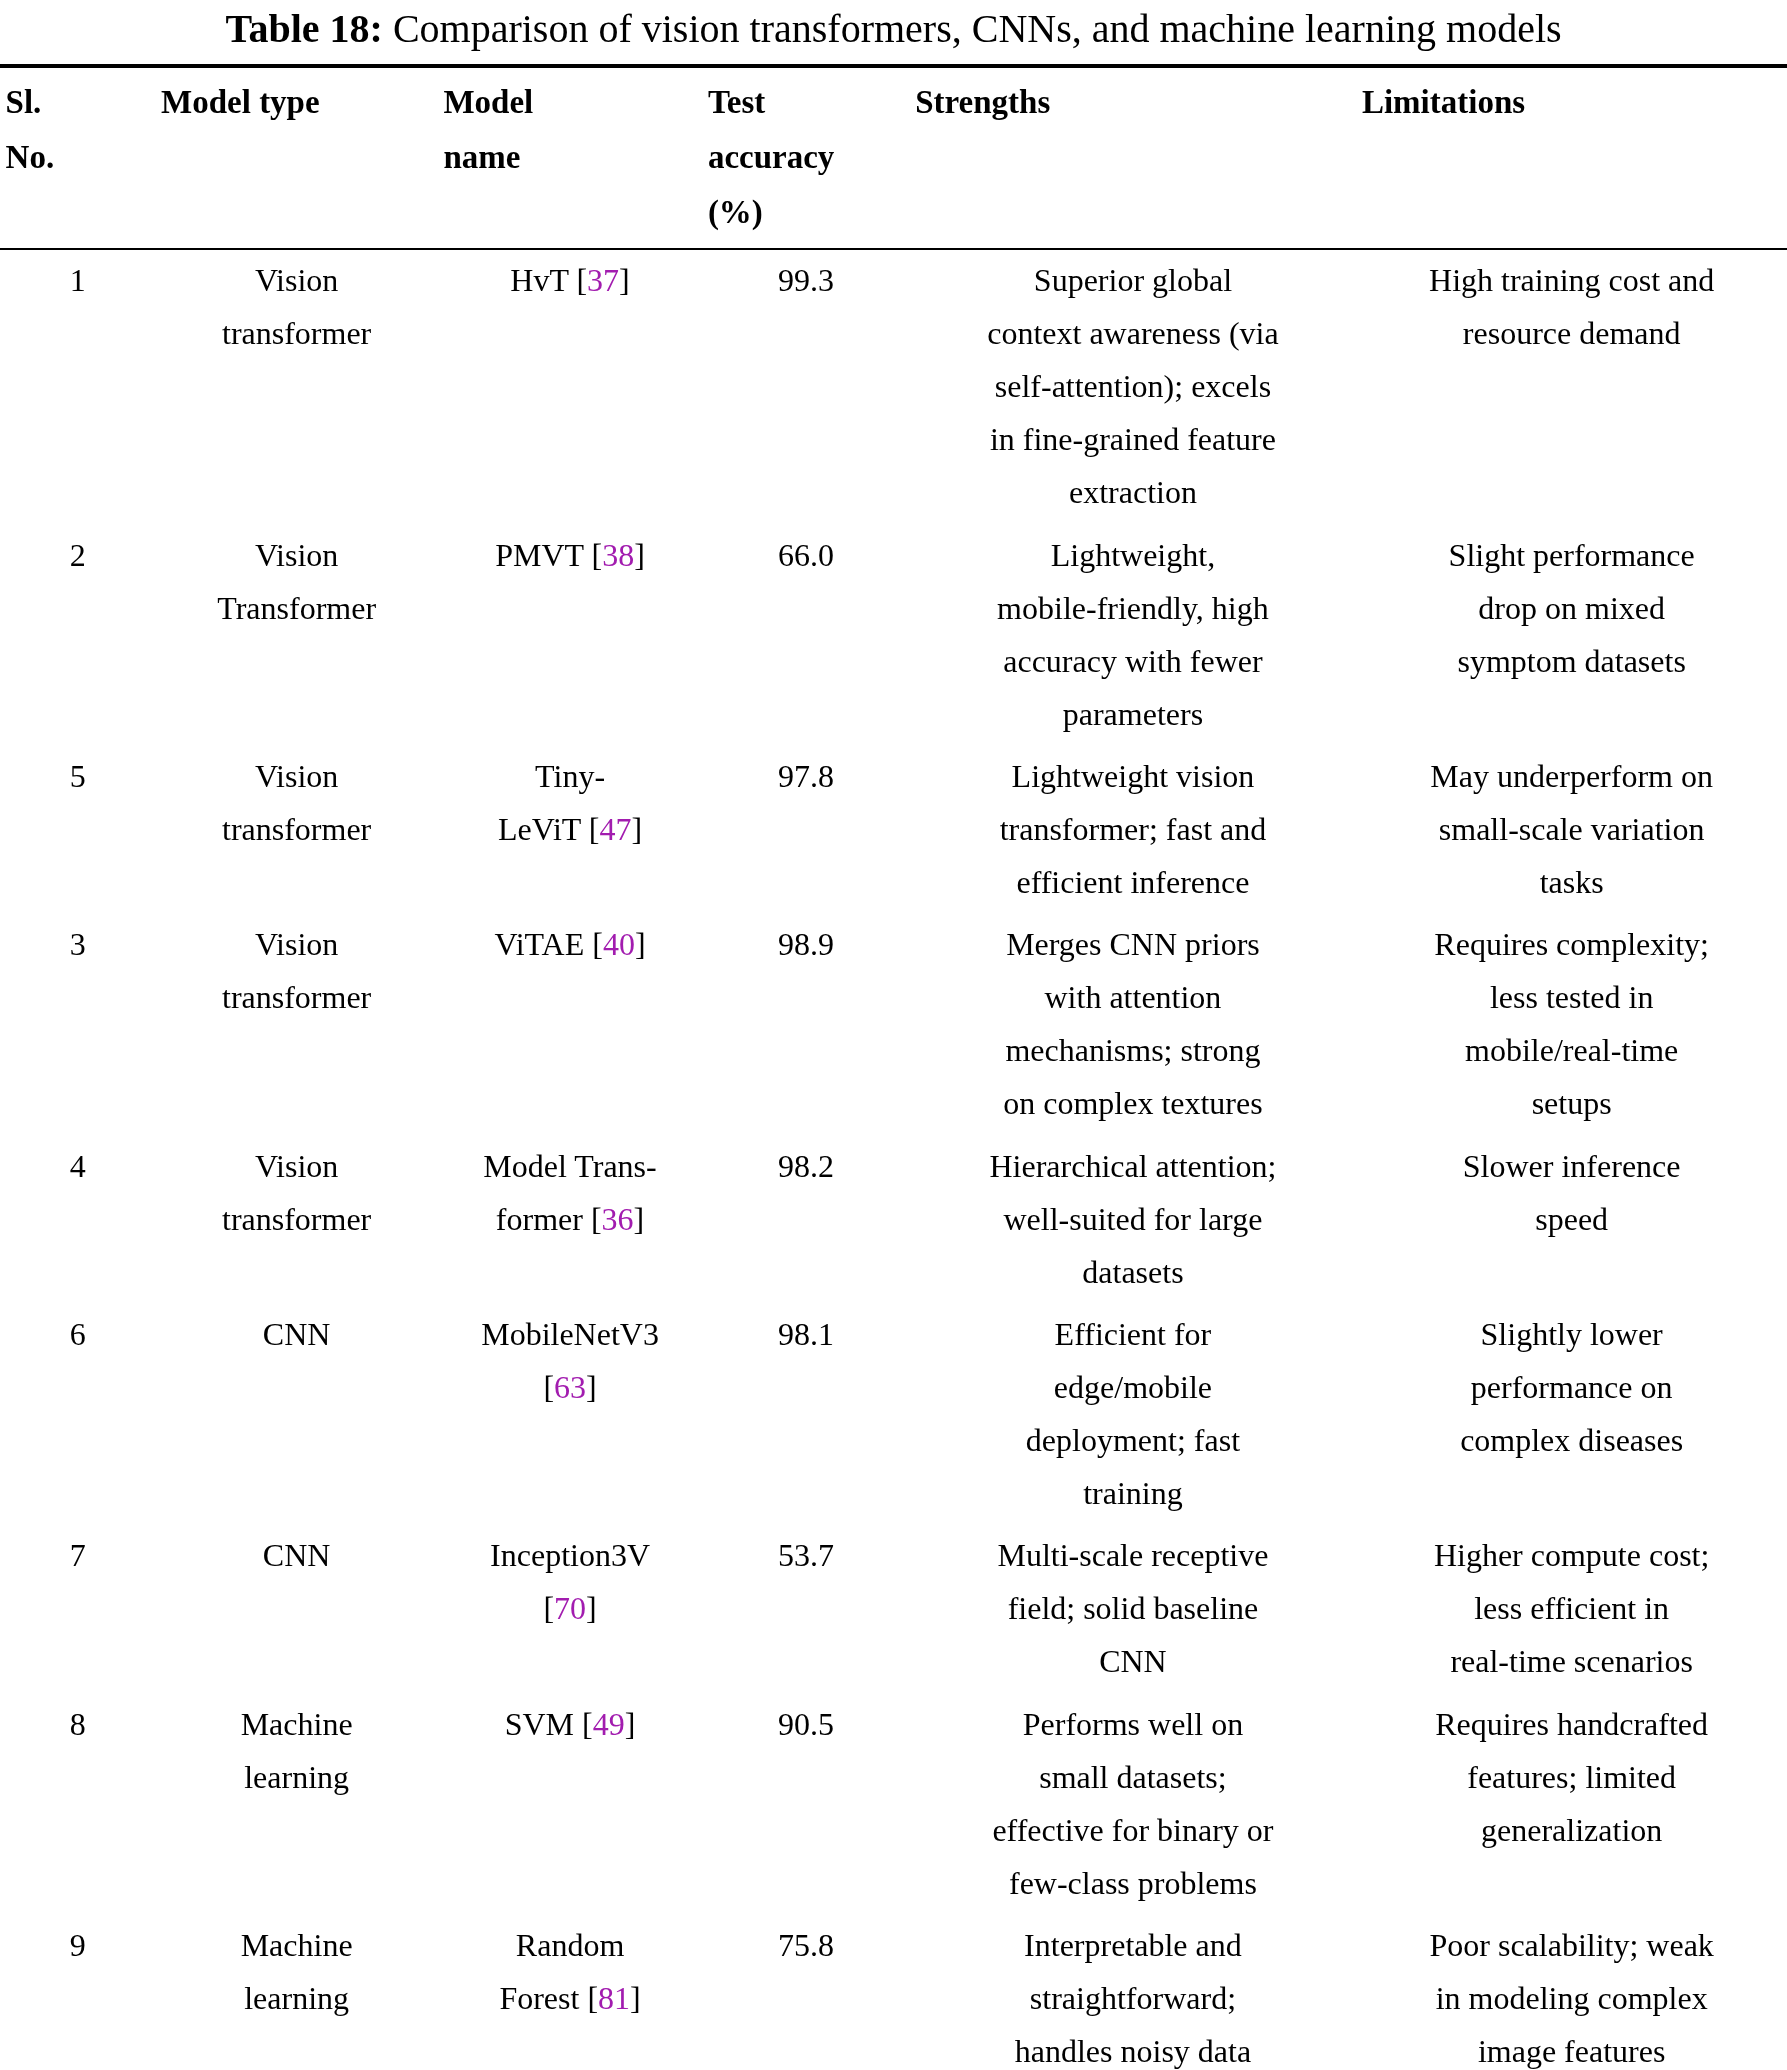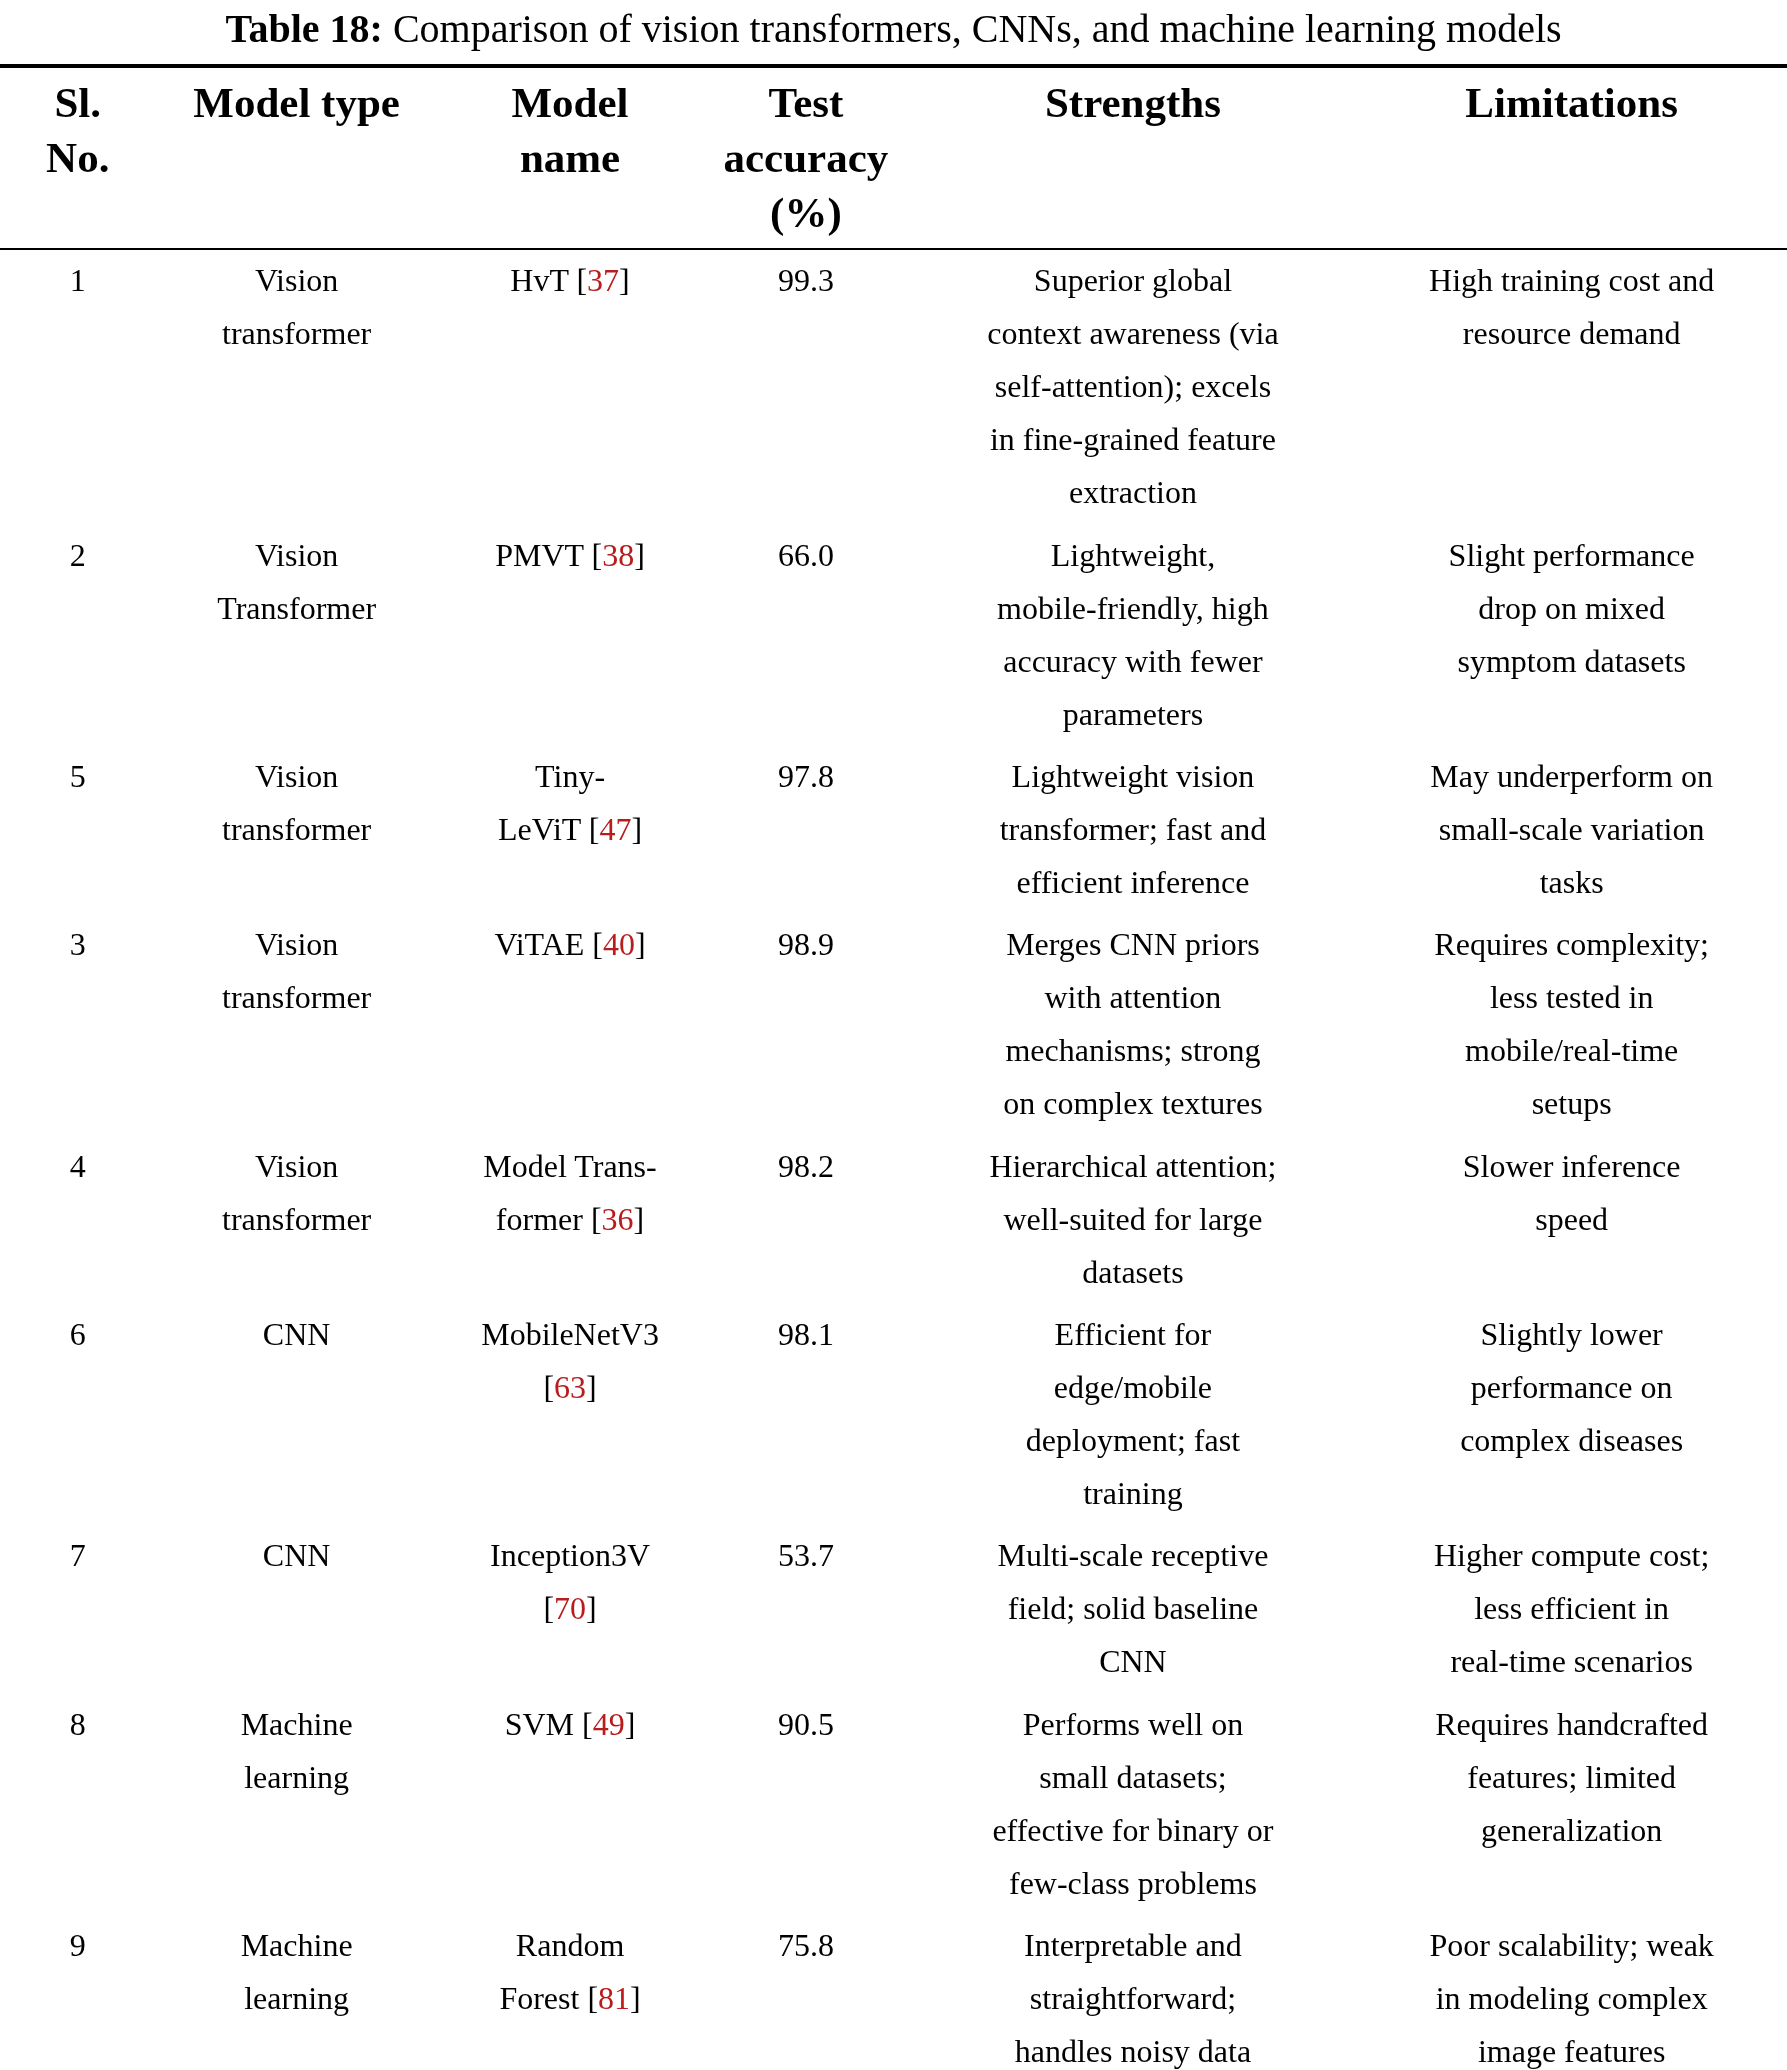--- a/index.html
+++ b/index.html
@@ -22,36 +22,36 @@
   table.data-table {
     width: 100%;
     border-collapse: collapse;
     table-layout: fixed;
     border-top: 4.7px solid #000000;
     border-bottom: 4.7px solid #000000;
   }
   thead tr { border-bottom: 2.8px solid #000000; }
   th {
     font-weight: bold;
-    font-size: 43px;
+    font-size: 33px;
     line-height: 55px;
-    text-align: center;
+    text-align: left;
     vertical-align: top;
     padding: 7.5px 5.6px 7.5px 5.6px;
     white-space: pre-line;
   }
   td {
     font-size: 32px;
     line-height: 53px;
     text-align: center;
     vertical-align: top;
     padding: 4.7px 5.6px 4.7px 5.6px;
     white-space: pre-line;
   }
-  .cite { color: #b91c1c; cursor: pointer; }
+  .cite { color: #a21caf; cursor: pointer; }
 </style>
 </head>
 <body>
 
 <div class="page">
 
   <div class="table-title"><span class="title-prefix">Table 18:</span><span> Comparison of vision transformers, CNNs, and machine learning models</span></div>
 
   <table class="data-table">
     <colgroup>

